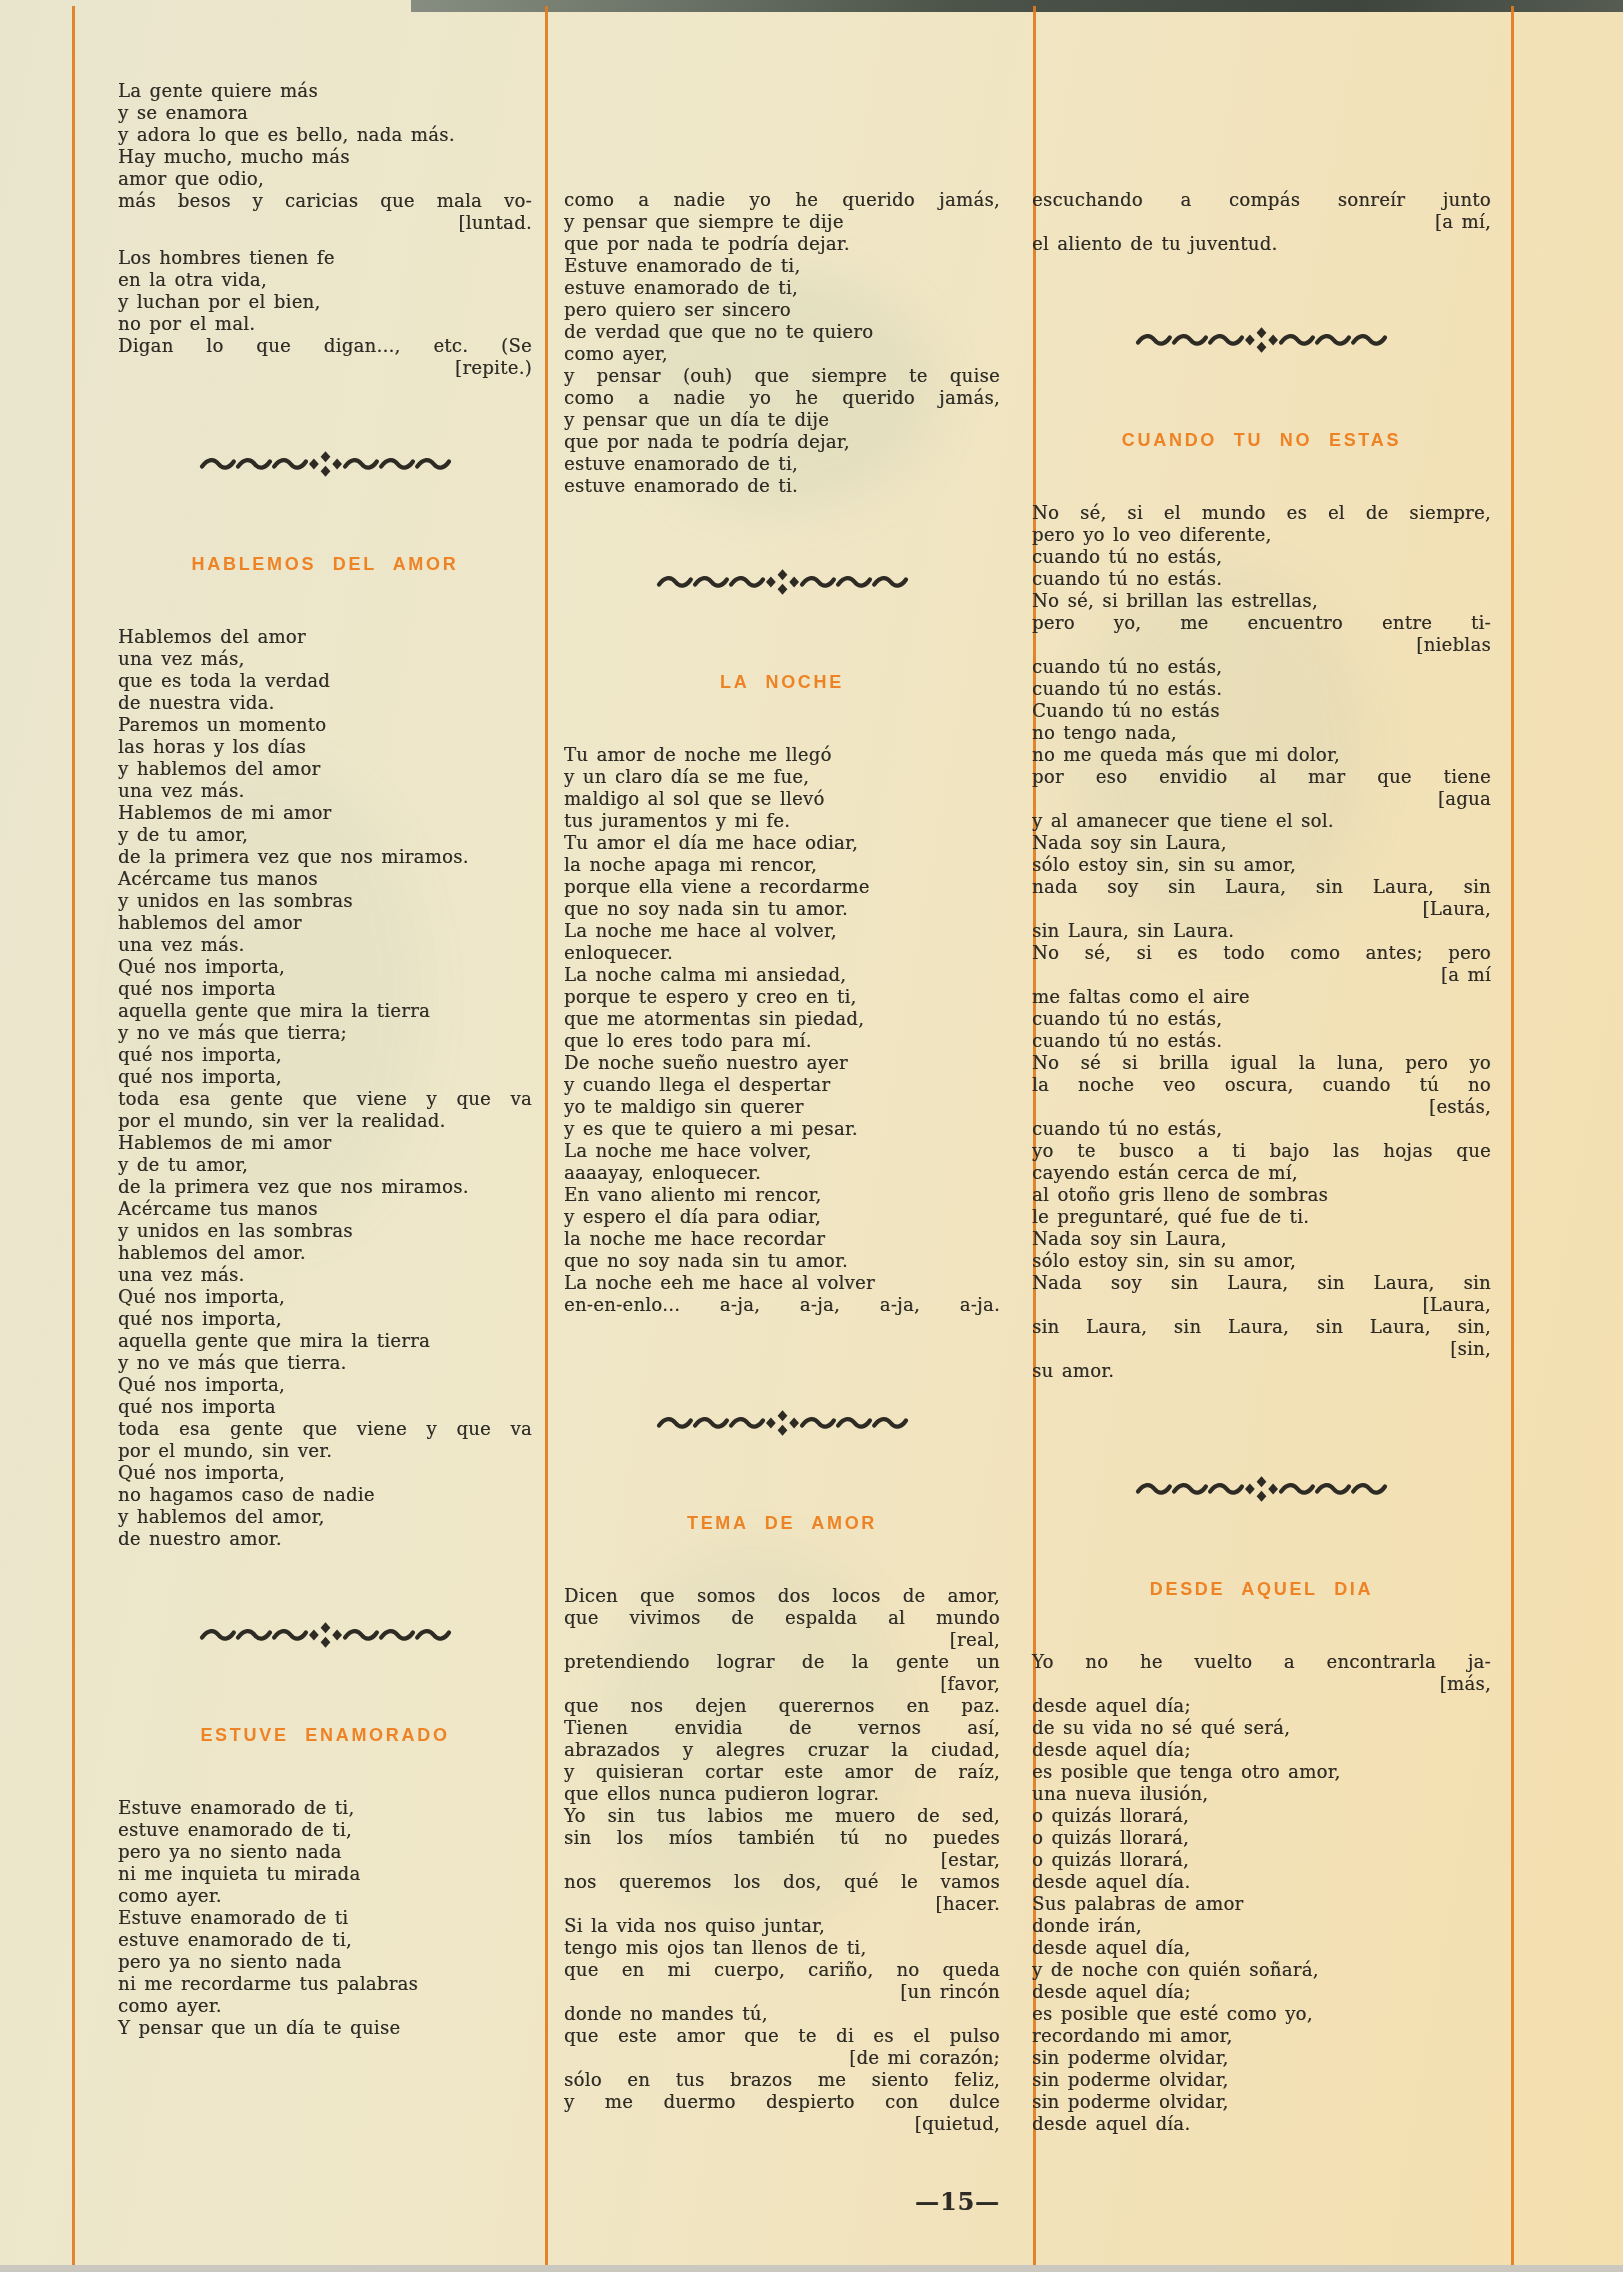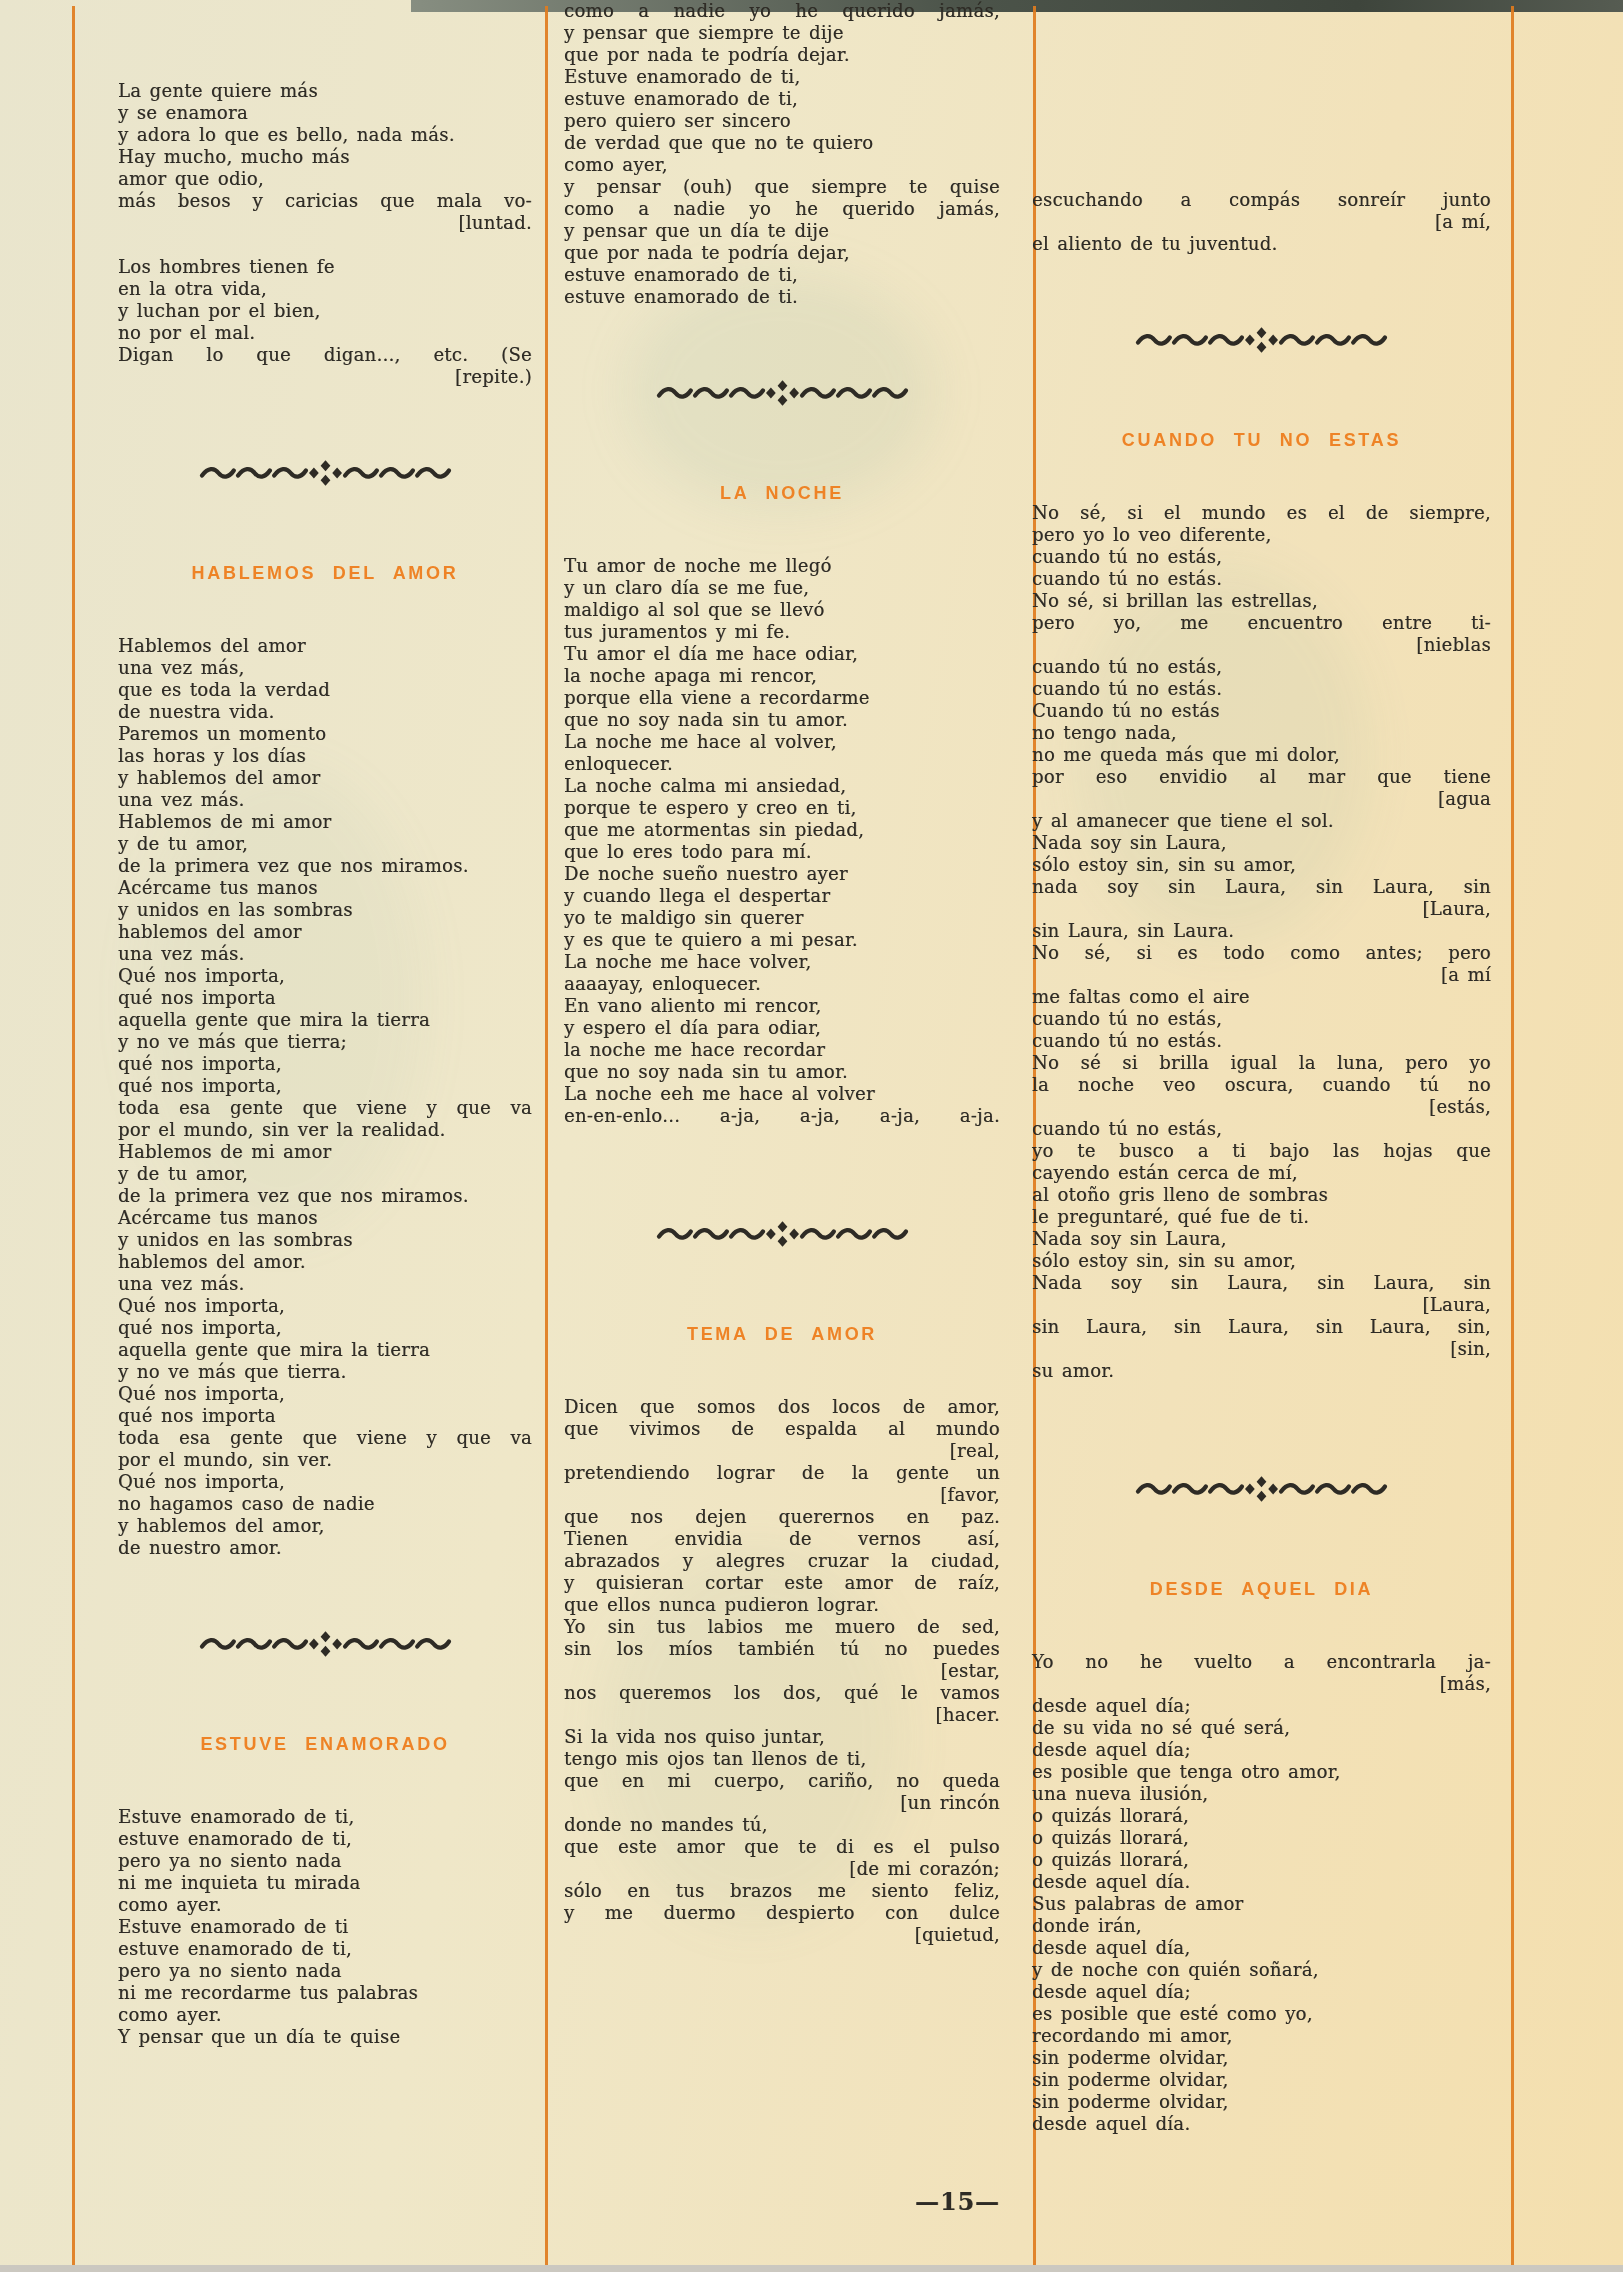--- a/index.html
+++ b/index.html
@@ -20,31 +20,31 @@
   .vrule.r3{left:1033px;}
   .vrule.r4{left:1511px;}
   .ghost{position:absolute;border-radius:50%;filter:blur(23.6px);background:rgba(148,178,158,.13);pointer-events:none;}
   .g1{left:627px;top:273px;width:309px;height:236px;}
   .g2{left:1073px;top:564px;width:300px;height:382px;opacity:.8;}
   .g3{left:600px;top:1546px;width:309px;height:382px;opacity:.7;}
   .g4{left:136px;top:764px;width:291px;height:473px;opacity:.55;}
 
   .column{position:absolute;top:0;}
   #col-left{left:118px;width:414px;padding-top:80px;}
-  #col-middle{left:564px;width:436px;}
+  #col-middle{left:564px;width:436px;padding-top:189px;}
   #col-right{left:1032px;width:459px;padding-top:189px;}
 
   .line{
     font-size:18px;line-height:22px;min-height:22px;
     letter-spacing:0.3px;word-spacing:2.3px;
     text-shadow:0.4px 0.2px 0 rgba(46,43,37,.5);
   }
   .line.j{text-align:justify;text-align-last:justify;}
   .line.r{text-align:right;}
-  .line.gap{margin-top:22px;}
+  .line.gap{margin-top:13px;}
 
   .song-title{
     margin:64px 0 47px;
     text-align:center;
     font-family:"Liberation Sans", sans-serif;
     font-weight:700;font-size:18px;line-height:30px;
     letter-spacing:2.7px;word-spacing:9px;
     color:var(--title,#ee8326);
   }
   .divider{margin-top:64px;height:42px;display:flex;justify-content:center;color:var(--ink,#2e2b25);}

